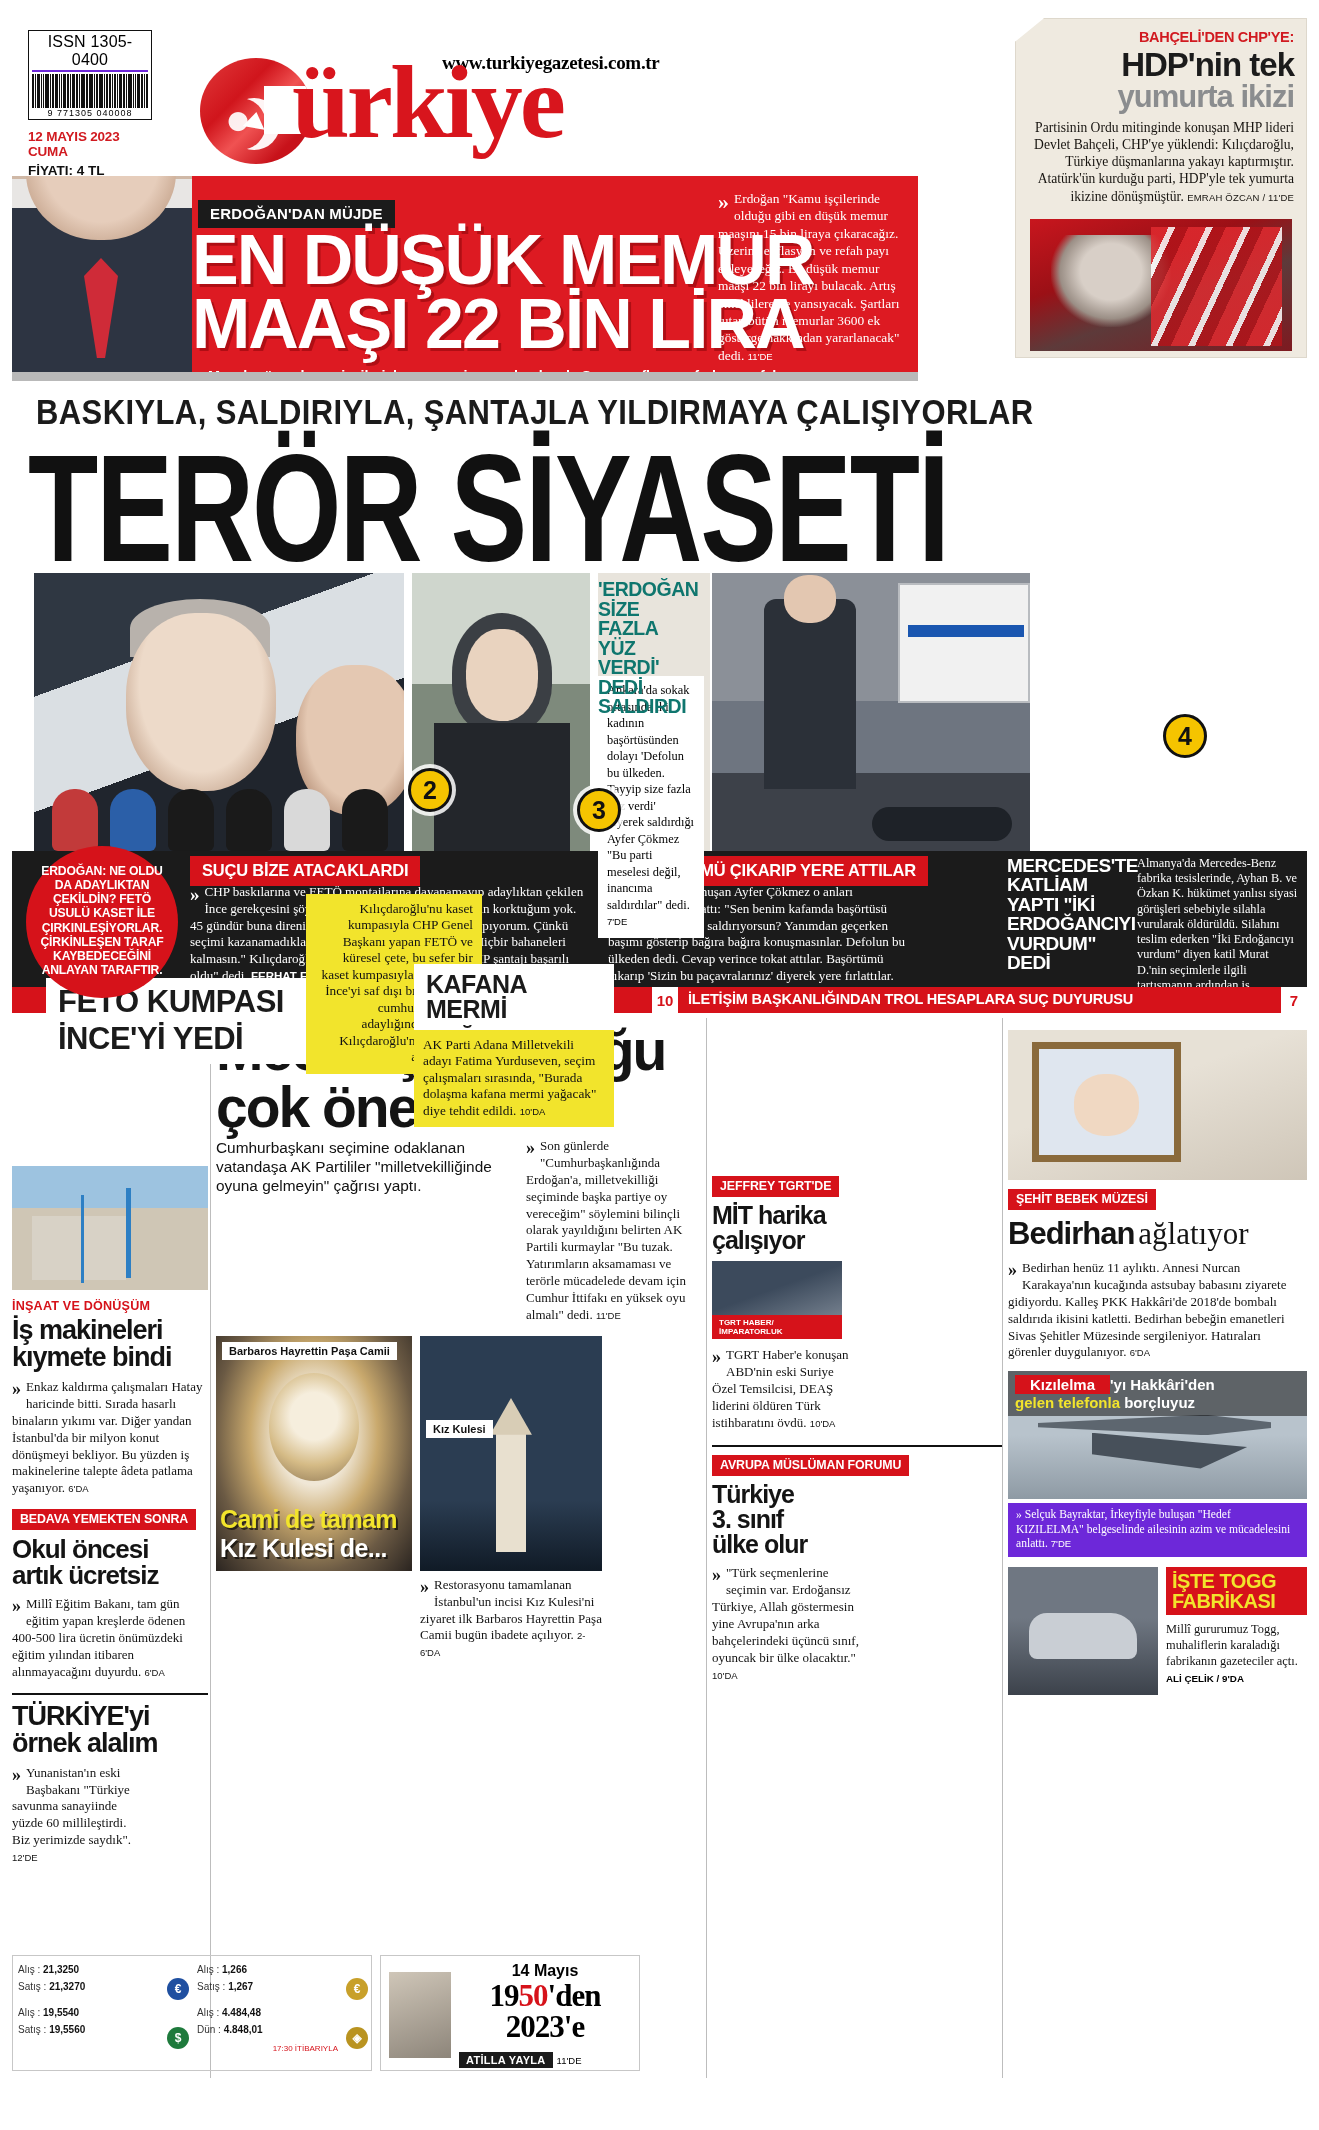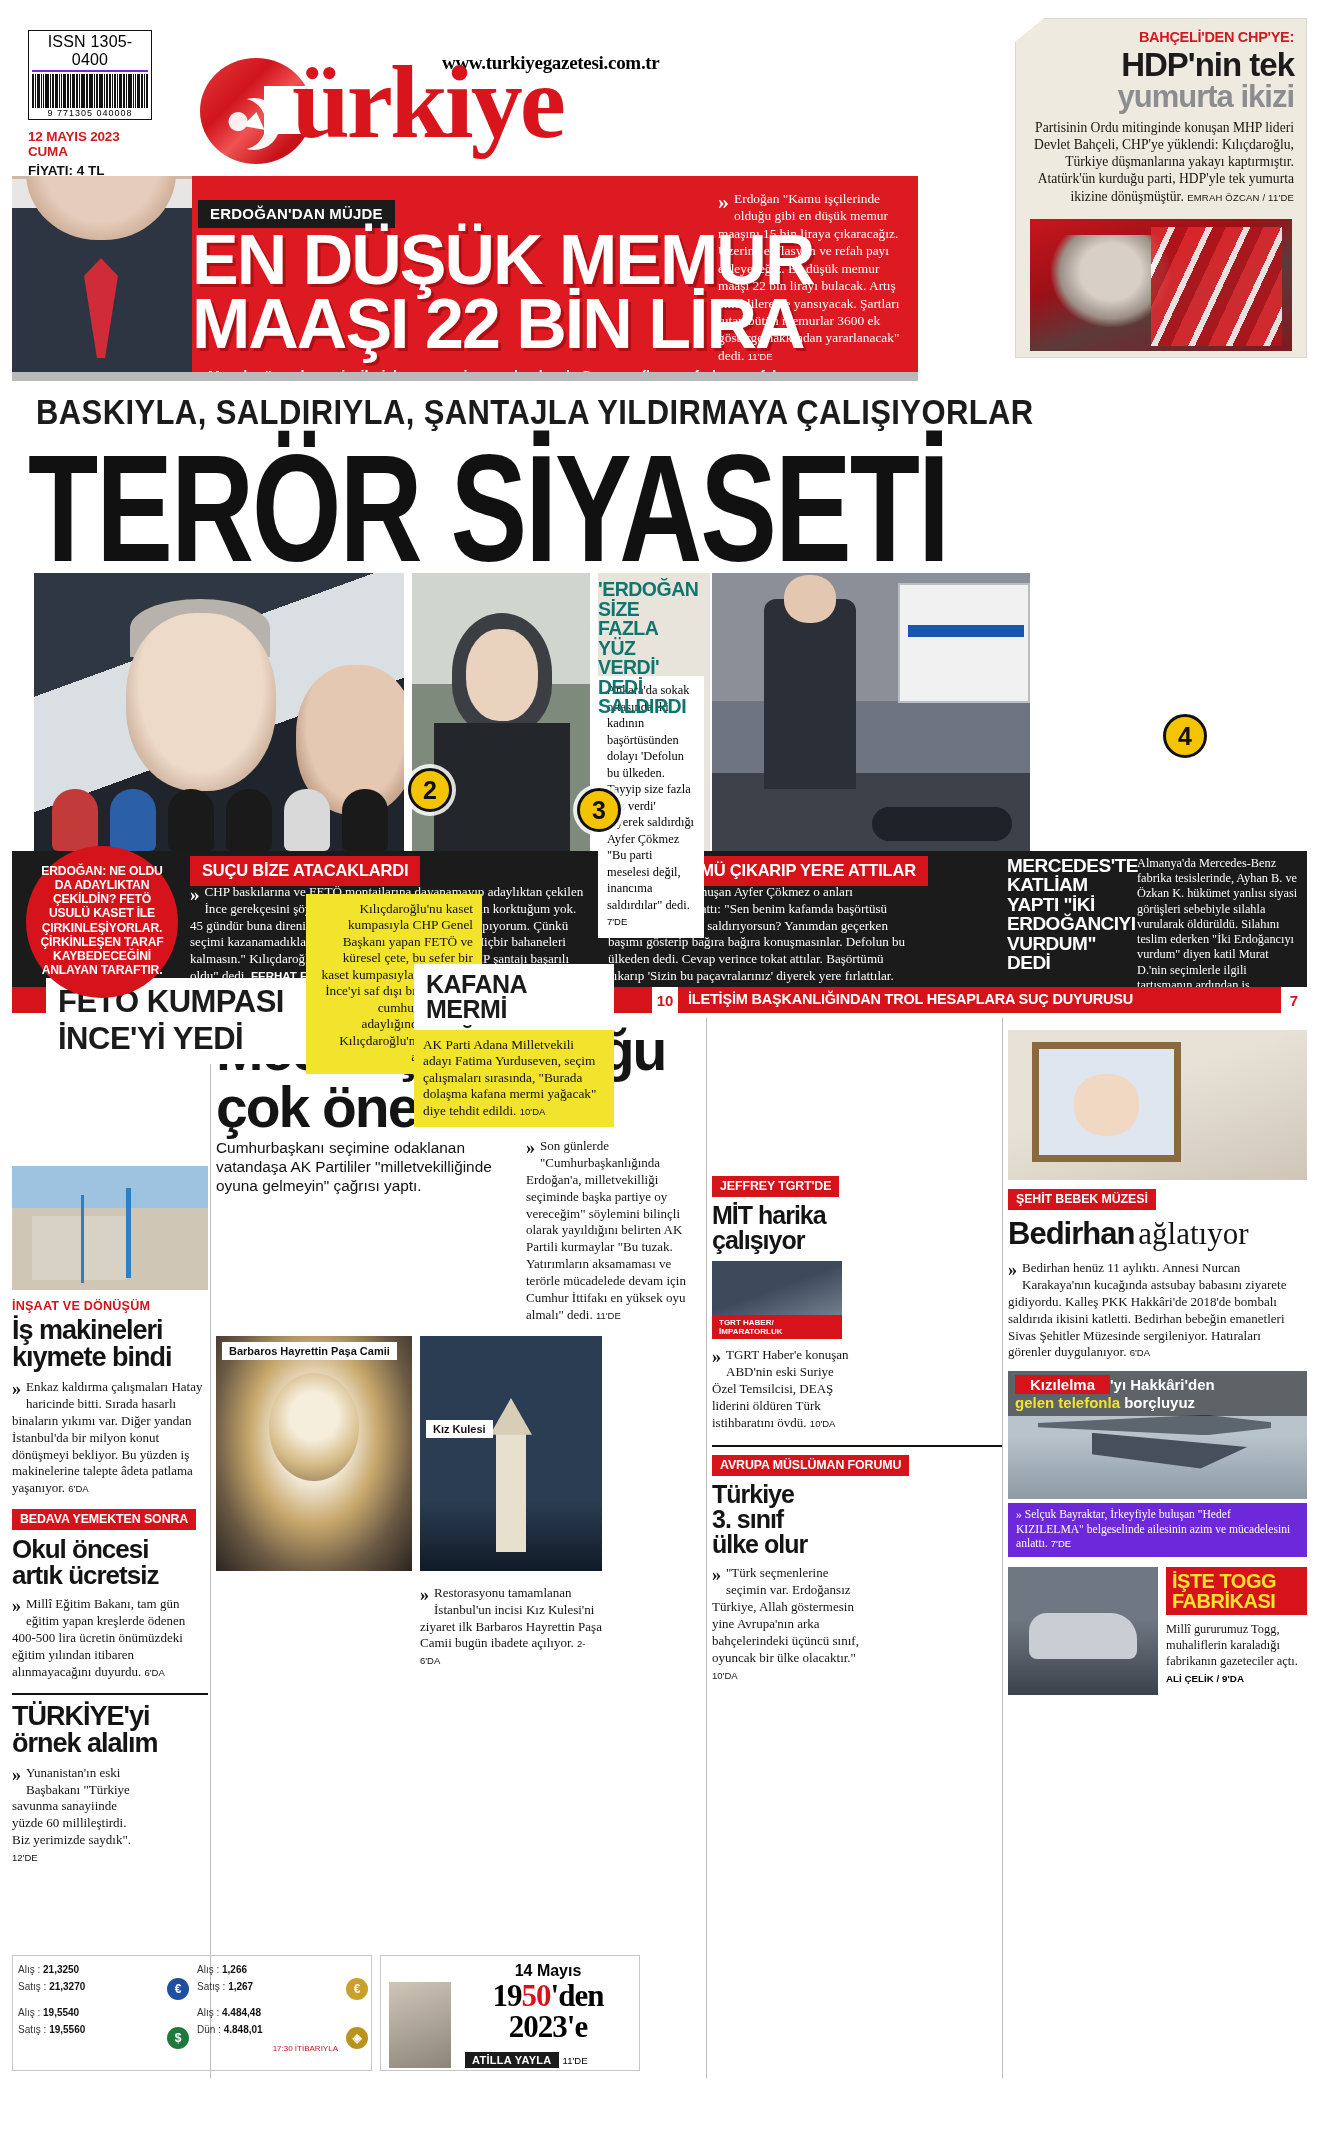--- a/index.html
+++ b/index.html
@@ -464,20 +464,26 @@
       <div style="display:flex;gap:8px;margin-top:12px">
         <div class="photo-ph mosque" style="width:196px;height:235px;position:relative">
           <div class="dome"></div>
           <span class="tag-sm" style="left:6px;top:6px">Barbaros Hayrettin Paşa Camii</span>
         </div>
         <div class="photo-ph tower" style="width:182px;height:235px;position:relative">
           <div class="kule"></div>
           <span class="tag-sm" style="left:6px;top:84px">Kız Kulesi</span>
         </div>
       </div>
+      <div style="display:flex;gap:8px;margin-top:-66px;position:relative;z-index:4">
+        <div style="width:196px;padding-left:4px">
+          <div class="cami-y">Cami de tamam</div>
+          <div class="cami-w">Kız Kulesi de...</div>
+        </div>
+      </div>
       <div class="body-text" style="margin-top:14px;width:182px;margin-left:204px">
         <span class="qm">»</span>
         <span>Restorasyonu tamamlanan İstanbul'un incisi Kız Kulesi'ni ziyaret ilk Barbaros Hayrettin Paşa Camii bugün ibadete açılıyor.</span>
         <span class="pg">2-6'DA</span>
       </div>
     </div>
 
     <div class="colC">
       <div style="margin-top:158px"><span class="redtag">JEFFREY TGRT'DE</span></div>
       <div class="hl" style="font-size:25px;margin-top:6px">MİT harika</div>
@@ -574,21 +580,21 @@
              <span class="val">4.848,01</span></div>
         <div style="font-size:8px;color:#d6121a;text-align:right;margin-top:4px">17:30 İTİBARIYLA</div>
       </div>
       <div class="rate-ico">
         <span class="circ" style="background:#c8a02a">€</span>
         <span class="circ" style="background:#b99320">◈</span>
       </div>
     </div>
 
     <div class="fbox date1950">
-      <div style="display:flex;gap:14px;align-items:flex-end">
+      <div style="display:flex;gap:8px;align-items:center">
         <div class="photo-ph" style="width:62px;height:86px;background:linear-gradient(160deg,#cfc6b8,#8d857a)"></div>
         <div style="flex:1">
           <div class="d-top">14 Mayıs</div>
           <div class="d-big">
             <span>19</span><span style="color:#d6121a">50</span><span>'den 2023'e</span>
           </div>
           <div style="margin-top:8px">
             <span class="d-name">ATİLLA YAYLA</span>
             <span style="font-family:'Liberation Sans',sans-serif;font-size:9.5px">11'DE</span>
           </div>

